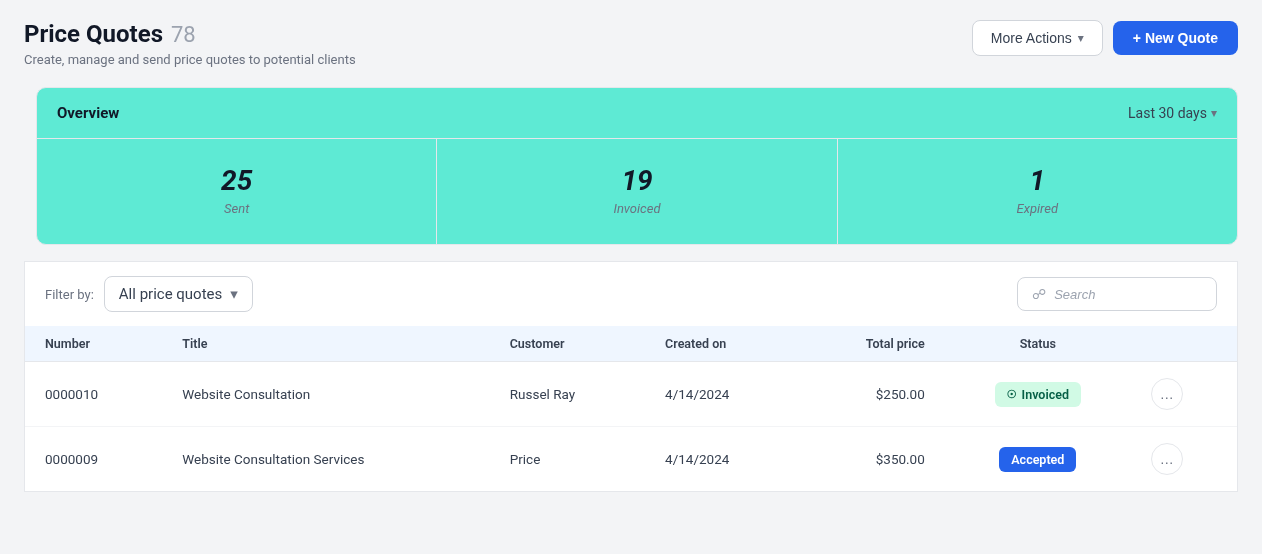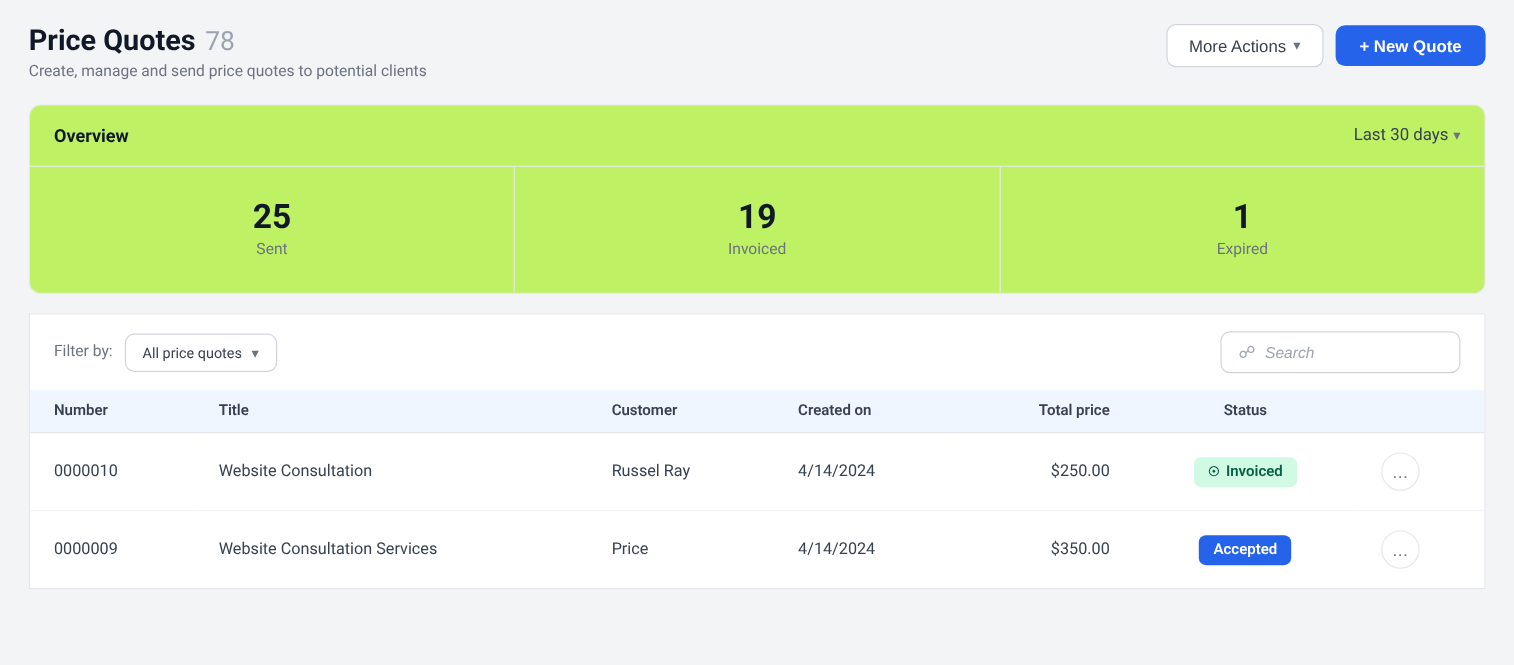--- a/index.html
+++ b/index.html
@@ -72,24 +72,25 @@
       border-radius: 8px;
       background: #2563eb;
       color: #fff;
       font-size: 14px;
       font-weight: 600;
       cursor: pointer;
     }
 
     
     .overview-card {
-      background: #bef264;
+      background: #5eead4;
       border-radius: 10px;
       border: 1px solid #e5e7eb;
       margin-bottom: 16px;
+      margin-left: 12px;
     }
     .overview-header {
       display: flex;
       justify-content: space-between;
       align-items: center;
       padding: 16px 20px;
       border-bottom: 1px solid #e5e7eb;
     }
     .overview-title {
       font-size: 15px;
@@ -104,20 +105,21 @@
       color: #374151;
       cursor: pointer;
     }
     .period-chevron {
       font-size: 12px;
       color: #6b7280;
     }
     .stats-row {
       display: flex;
       align-items: center;
+      font-style: italic;
     }
     .stat-item {
       flex: 1;
       padding: 28px 24px;
       text-align: center;
       border-right: 1px solid #e5e7eb;
     }
     .stat-item:last-child {
       border-right: none;
     }
@@ -155,21 +157,21 @@
       color: #6b7280;
     }
     .filter-select {
       display: flex;
       align-items: center;
       gap: 8px;
       padding: 8px 14px;
       border: 1.5px solid #d1d5db;
       border-radius: 8px;
       background: #fff;
-      font-size: 12px;
+      font-size: 15px;
       color: #374151;
       cursor: pointer;
     }
     .filter-select .chevron {
       color: #6b7280;
     }
     .search-box {
       display: flex;
       align-items: center;
       gap: 8px;

